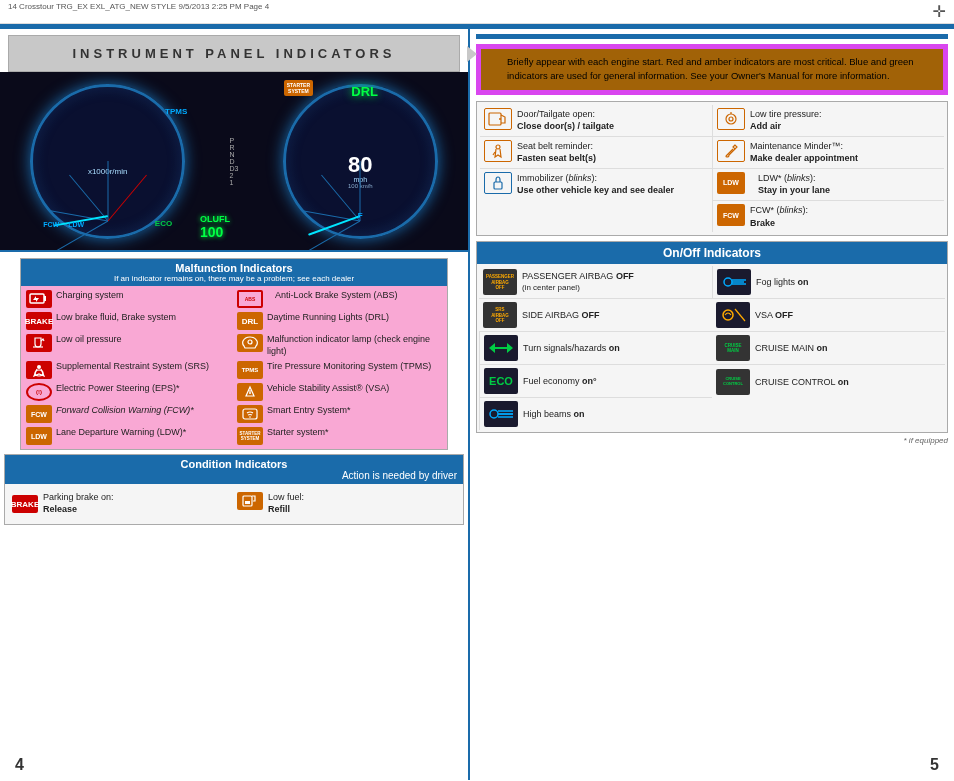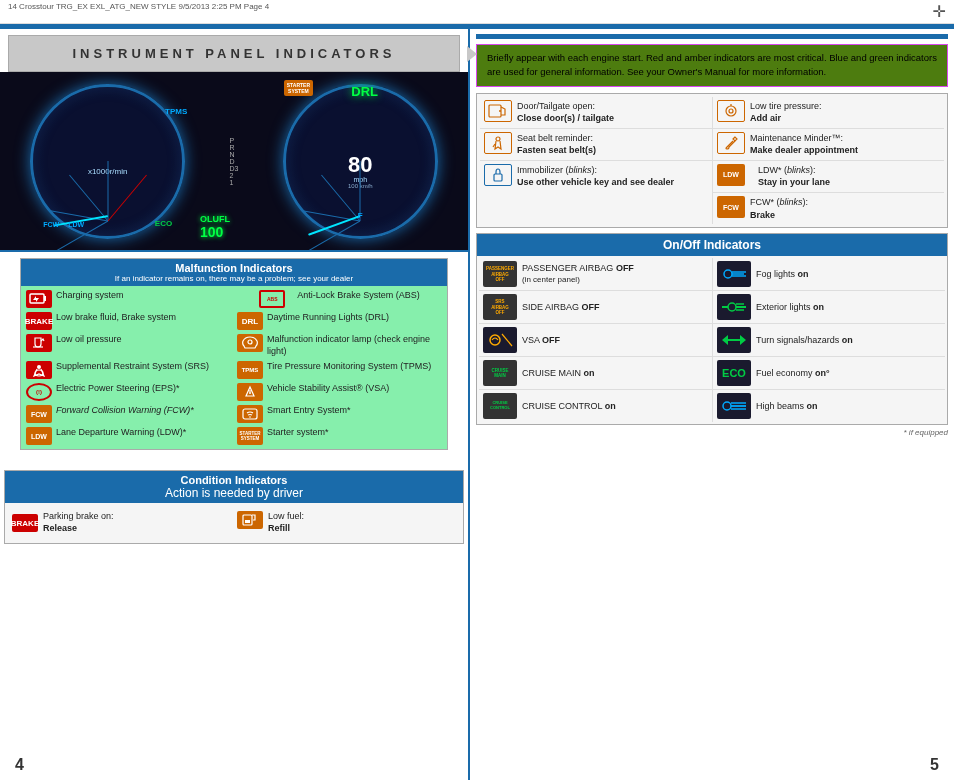--- a/index.html
+++ b/index.html
@@ -81,35 +81,35 @@
       <div style="position:absolute; left:165px; top:35px; color:#00aaff; font-size:8px; font-weight:bold;">TPMS</div>
 
       <div style="position:absolute; top:8px; right:155px; background:#cc6600; color:#fff; font-size:5px; font-weight:bold; padding:2px 3px; border-radius:2px; line-height:1.2; text-align:center;">STARTER<br>SYSTEM</div>
 
       <div style="position:absolute; bottom:10px; left:200px; color:#00ff44; font-size:9px; font-weight:bold; text-shadow:0 0 5px #00ff44;">OLUFL<br><span style="font-size:14px;">100</span></div>
     </div>
 
     <div style="margin:2px 20px; border:1px solid #aaa; flex-shrink:0;">
       <div style="background:#1a6baa; color:#fff; text-align:center; padding:3px 6px;">
         <div style="font-size:11px; font-weight:bold;">Malfunction Indicators</div>
-        <div style="font-size:8px; font-weight:normal;">If an indicator remains on, there may be a problem; see your dealer</div>
-      </div>
-      <div style="display:grid; grid-template-columns:1fr 1fr; background:#86efac; padding:2px;">
+        <div style="font-size:8px; font-weight:normal;">If an indicator remains on, there may be a problem; see each dealer</div>
+      </div>
+      <div style="display:grid; grid-template-columns:1fr 1fr; background:#f9a8d4; padding:2px;">
 
         <div style="display:flex; align-items:flex-start; padding:2px 3px; gap:4px;">
           <div style="width:26px; height:18px; flex-shrink:0; background:#cc0000; border-radius:2px; display:flex; align-items:center; justify-content:center;">
             <svg width="20" height="14" viewBox="0 0 20 14">
                 <rect x="1" y="2" width="14" height="9" rx="1" fill="none" stroke="#fff" stroke-width="1.5"></rect>
                 <rect x="15" y="4" width="2" height="5" fill="#fff"></rect>
                 <polygon points="7,4 4,8 7,8 7,10 10,6 7,6" fill="#fff"></polygon>
               </svg>
           </div>
           <span style="font-size:9px; color:#222; line-height:1.3;">Charging system</span>
         </div>
-        <div style="display:flex; align-items:flex-start; padding:2px 3px; gap:12px;justify-content:center;">
+        <div style="display:flex; align-items:flex-start; padding:2px 3px; gap:12px;">
           <div style="width:26px; height:18px; flex-shrink:0; border:2px solid #cc0000; border-radius:2px; display:flex; align-items:center; justify-content:center;">
             <span style="font-size:5px; font-weight:bold; color:#cc0000; line-height:1;">ABS</span>
           </div>
           <span style="font-size:9px; color:#222; line-height:1.3;">Anti-Lock Brake System (ABS)</span>
         </div>
 
         <div style="display:flex; align-items:flex-start; padding:2px 3px; gap:4px;">
           <div style="width:26px; height:18px; flex-shrink:0; background:#cc0000; border-radius:2px; display:flex; align-items:center; justify-content:center;">
             <span style="font-size:8px; font-weight:bold; color:#fff;">BRAKE</span>
           </div>
@@ -202,24 +202,24 @@
         </div>
         <div style="display:flex; align-items:flex-start; padding:2px 3px; gap:4px;">
           <div style="width:26px; height:18px; flex-shrink:0; background:#cc6600; border-radius:2px; display:flex; align-items:center; justify-content:center;">
             <span style="font-size:4.5px; font-weight:bold; color:#fff; text-align:center; line-height:1.2;">STARTER<br>SYSTEM</span>
           </div>
           <span style="font-size:9px; color:#222; line-height:1.3;">Starter system*</span>
         </div>
       </div>
     </div>
 
-    <div style="margin:18px 4px; border:1px solid #aaa; flex-shrink:0;">
+    <div style="margin:2px 4px; border:1px solid #aaa; flex-shrink:0;">
       <div style="background:#1a6baa; color:#fff; text-align:center; padding:3px 6px;">
         <div style="font-size:11px; font-weight:bold;">Condition Indicators</div>
-        <div style="font-size:12px; font-weight:normal;">Action is needed by driver</div>
+        <div style="font-size:10px; font-weight:normal;text-align:right;">Action is needed by driver</div>
       </div>
       <div style="display:grid; grid-template-columns:1fr 1fr; background:#f5f5f5; padding:4px;">
         <div style="display:flex; align-items:center; padding:4px 3px; gap:5px;">
           <div style="width:26px; height:18px; flex-shrink:0; background:#cc0000; border-radius:2px; display:flex; align-items:center; justify-content:center;">
             <span style="font-size:8px; font-weight:bold; color:#fff;">BRAKE</span>
           </div>
           <span style="font-size:9px; color:#222; line-height:1.3;">Parking brake on:<br><strong>Release</strong></span>
         </div>
         <div style="display:flex; align-items:flex-start; padding:4px 3px; gap:5px;">
           <div style="width:26px; height:18px; flex-shrink:0; background:#cc6600; border-radius:2px; display:flex; align-items:center; justify-content:center;">
@@ -235,21 +235,21 @@
     </div>
 
     <div style="position:absolute; bottom:6px; left:15px; font-size:16px; font-weight:bold; color:#333;">4</div>
 
   </div>
 
   <div style="width:484px; display:flex; flex-direction:column; padding:5px 6px; position:relative;">
 
     <div style="height:5px; background:#1a6baa; margin-bottom:5px;"></div>
 
-    <div style="background:#4d7c0f; border:1px solid #d946ef; padding:6px 10px; font-size:9.5px; line-height:1.5; margin-bottom:6px;">
+    <div style="background:#a16207; border:5px solid #d946ef; padding:6px 26px; font-size:9.5px; line-height:1.5; margin-bottom:6px;">
       <span>Briefly appear with each engine start. Red and amber indicators are most critical. Blue and green indicators are used for general information. See your Owner's Manual for more information.</span>
     </div>
 
     <div style="display:grid; grid-template-columns:1fr 1fr; background:#f5f5f5; border:1px solid #aaa; margin-bottom:5px; padding:3px;">
 
       <div style="display:flex; align-items:flex-start; padding:3px 4px; gap:5px; border-bottom:1px solid #ddd;">
         <div style="width:28px; height:22px; flex-shrink:0; border:1.5px solid #cc6600; border-radius:2px; display:flex; align-items:center; justify-content:center;">
           <svg width="22" height="16" viewBox="0 0 22 16">
               <rect x="2" y="2" width="12" height="12" rx="1" fill="none" stroke="#cc6600" stroke-width="1.2"></rect>
               <path d="M14 4 L18 6 L18 12 L14 12" fill="none" stroke="#cc6600" stroke-width="1.2"></path>
@@ -338,32 +338,20 @@
           </div>
           <span style="font-size:9px; color:#222;">Fog lights <strong>on</strong></span>
         </div>
 
         <div style="display:flex; align-items:center; padding:3px 4px; gap:5px; border-bottom:1px solid #ddd;">
           <div style="width:34px; height:26px; flex-shrink:0; background:#333; border-radius:2px; display:flex; align-items:center; justify-content:center;">
             <span style="font-size:4.5px; color:#ffaa00; font-weight:bold; text-align:center; line-height:1.2;">SRS<br>AIRBAG<br>OFF</span>
           </div>
           <span style="font-size:9px; color:#222;">SIDE AIRBAG <strong>OFF</strong></span>
         </div>
-        <div style="display:flex; align-items:center; padding:3px 4px; gap:5px; border-bottom:1px solid #ddd; border-left:1px solid #ddd;">
-          <div style="width:34px; height:26px; flex-shrink:0; background:#1a1a2e; border-radius:2px; display:flex; align-items:center; justify-content:center;">
-            <svg width="28" height="20" viewBox="0 0 28 20">
-                <line x1="2" y1="10" x2="8" y2="10" stroke="#00cc44" stroke-width="2"></line>
-                <circle cx="12" cy="10" r="4" fill="none" stroke="#00cc44" stroke-width="1.5"></circle>
-                <line x1="16" y1="10" x2="26" y2="10" stroke="#00cc44" stroke-width="2"></line>
-                <line x1="16" y1="7" x2="24" y2="7" stroke="#00cc44" stroke-width="1.5"></line>
-                <line x1="16" y1="13" x2="24" y2="13" stroke="#00cc44" stroke-width="1.5"></line>
-              </svg>
-          </div>
-          <span style="font-size:9px; color:#222;">Exterior lights <strong>on</strong></span>
-        </div>
 
         <div style="display:flex; align-items:center; padding:3px 4px; gap:5px; border-bottom:1px solid #ddd;">
           <div style="width:34px; height:26px; flex-shrink:0; background:#1a1a2e; border-radius:2px; display:flex; align-items:center; justify-content:center;">
             <svg width="26" height="20" viewBox="0 0 26 20">
                 <circle cx="8" cy="10" r="5" fill="none" stroke="#ffaa00" stroke-width="1.5"></circle>
                 <path d="M5 10 Q8 6 11 10" fill="none" stroke="#ffaa00" stroke-width="1.2"></path>
                 <line x1="15" y1="4" x2="25" y2="16" stroke="#ffaa00" stroke-width="1.2"></line>
               </svg>
           </div>
           <span style="font-size:9px; color:#222;">VSA <strong>OFF</strong></span>

